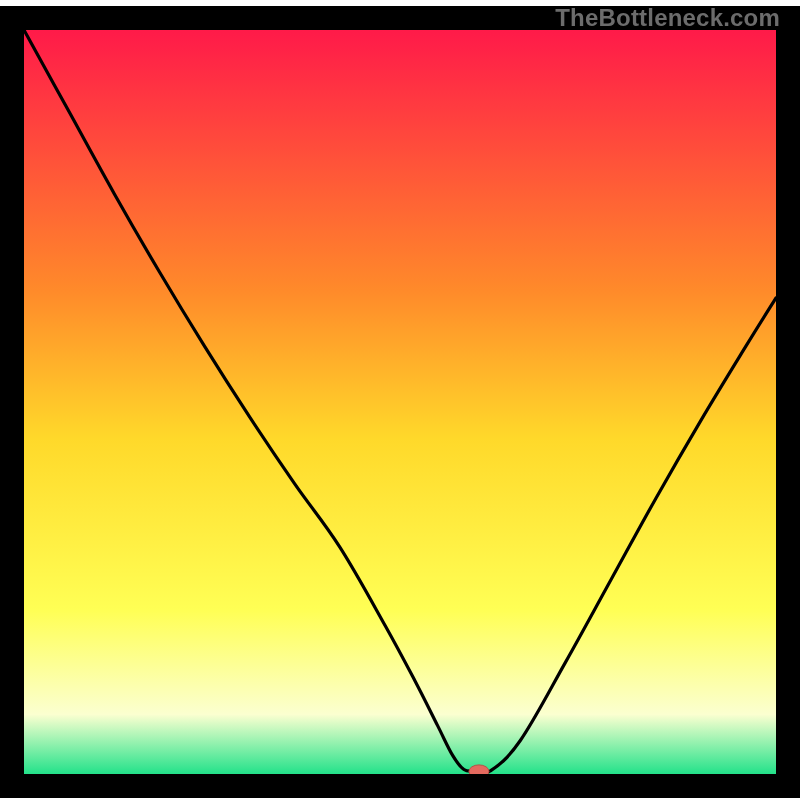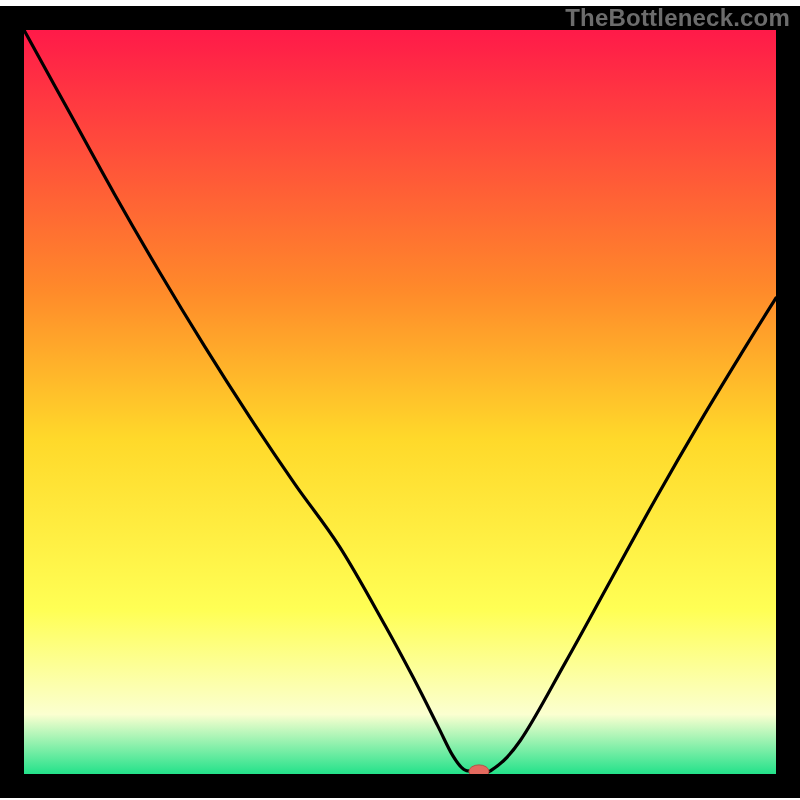--- a/index.html
+++ b/index.html
@@ -15,21 +15,21 @@
   }
   .frame {
     position: relative;
     width: 800px;
     height: 800px;
     box-sizing: border-box;
   }
   .watermark {
     position: absolute;
     top: 4px;
-    right: 10px;
+    right: 20px;
     font-family: Arial, Helvetica, sans-serif;
     font-size: 24px;
     font-weight: 600;
     color: #6c6c6c;
     letter-spacing: 0.2px;
     user-select: none;
   }
   svg {
     display: block;
   }

